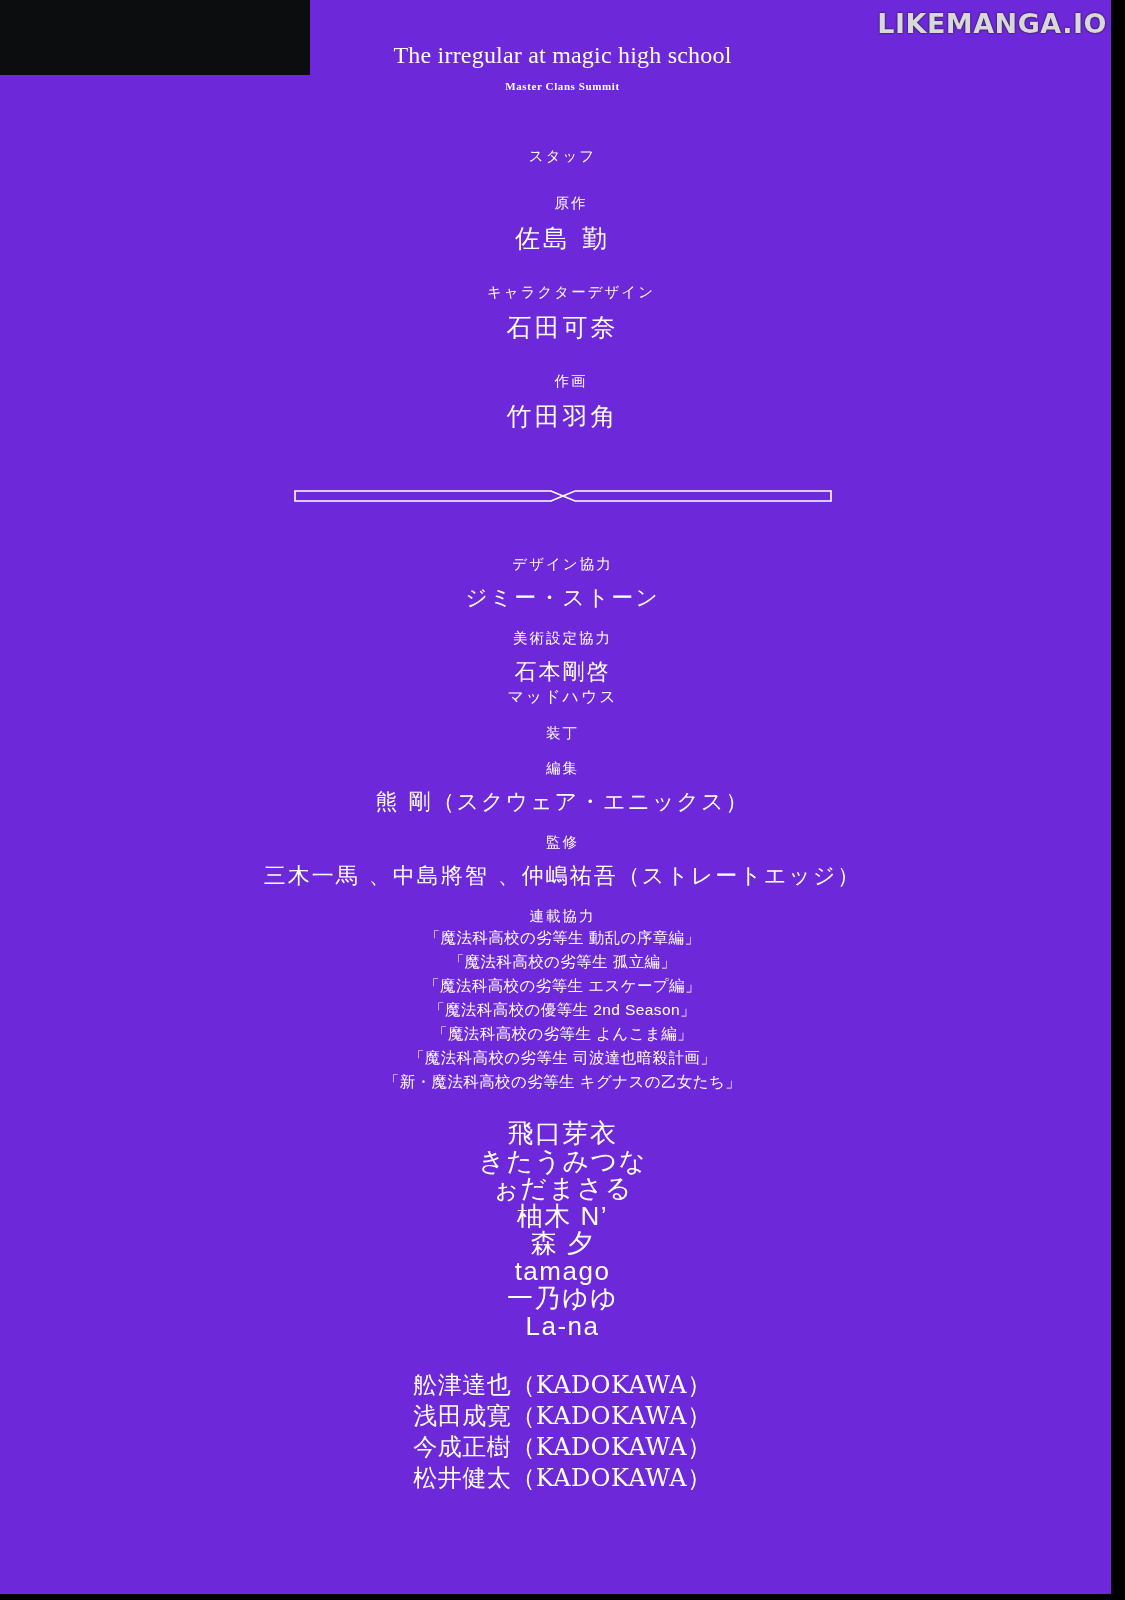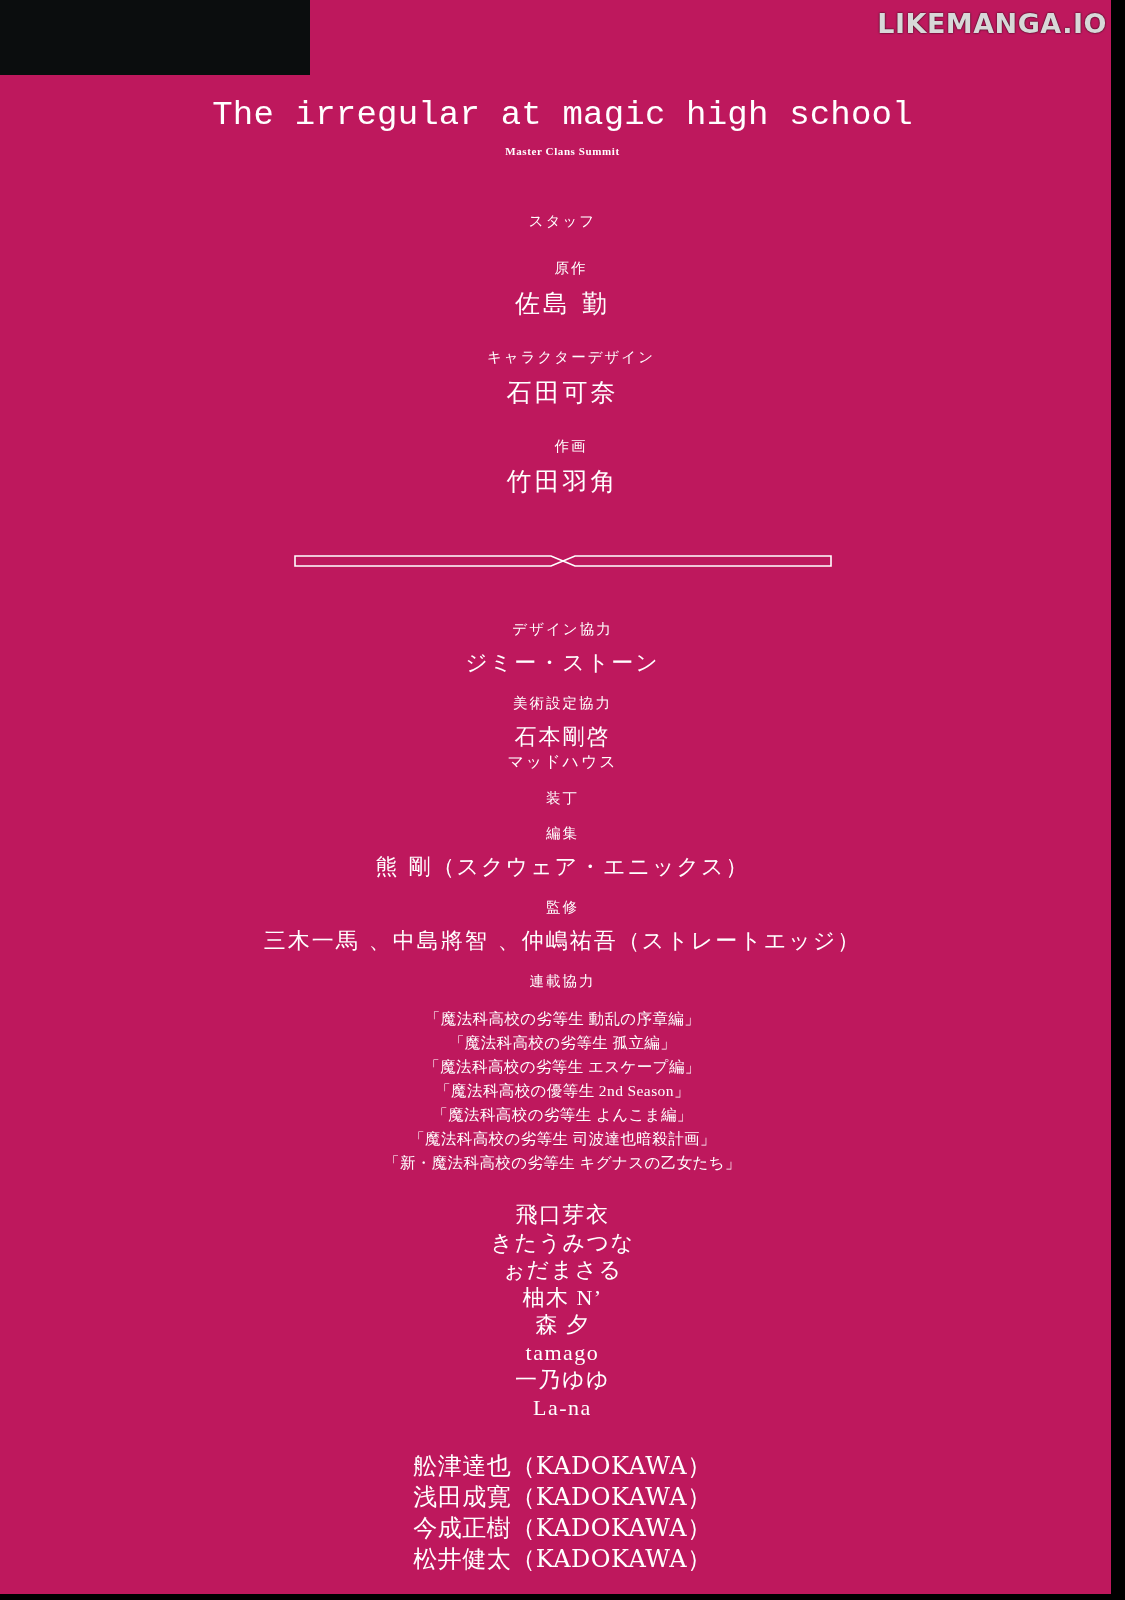--- a/index.html
+++ b/index.html
@@ -4,21 +4,21 @@
 <style>
   html, body {
     margin: 0;
     padding: 0;
     background: #000000;
   }
   .page {
     position: relative;
     width: 1125px;
     height: 1600px;
-    background: #be185d;
+    background: #6d28d9;
     overflow: hidden;
     font-family: "Liberation Serif", serif;
     color: #ffffff;
   }
   .watermark {
     position: absolute;
     top: 8px;
     right: 18px;
     font-family: "DejaVu Sans", sans-serif;
     font-weight: bold;
@@ -36,24 +36,24 @@
     background: #0b0d0e;
   }
   .content {
     position: absolute;
     left: 0;
     right: 0;
     top: 0;
     text-align: center;
   }
   .title-main {
-    margin-top: 96px;
-    font-size: 34px;
+    margin-top: 42px;
+    font-size: 24px;
     letter-spacing: 0.2px;
-    font-family: Liberation Mono, monospace;
+    font-family: Liberation Serif, serif;
   }
   .title-sub {
     margin-top: 11px;
     font-size: 11px;
     font-weight: bold;
     letter-spacing: 0.6px;
     font-family: "Liberation Serif", serif;
   }
   .section-label {
     font-family: "DejaVu Sans", sans-serif;
@@ -84,29 +84,28 @@
     margin: 52px auto 0 auto;
     width: 540px;
     height: 22px;
     position: relative;
   }
   .divider svg { display: block; }
 
   .block2 { margin-top: 48px; }
 
   .title-list {
-    font-family: Liberation Serif, serif;
+    font-family: Liberation Sans, sans-serif;
     font-size: 15.5px;
     line-height: 24px;
     letter-spacing: 0.4px;
-    margin-top: 16px;
   }
   .credit-list-lg {
-    font-family: Liberation Serif, serif;
-    font-size: 22px;
+    font-family: Liberation Sans, sans-serif;
+    font-size: 26px;
     line-height: 27.5px;
     letter-spacing: 1.5px;
   }
   .kadokawa-list {
     font-family: "DejaVu Serif", serif;
     font-size: 24px;
     line-height: 31px;
     letter-spacing: 0.5px;
   }
   .spacer-lists { height: 26px; }

